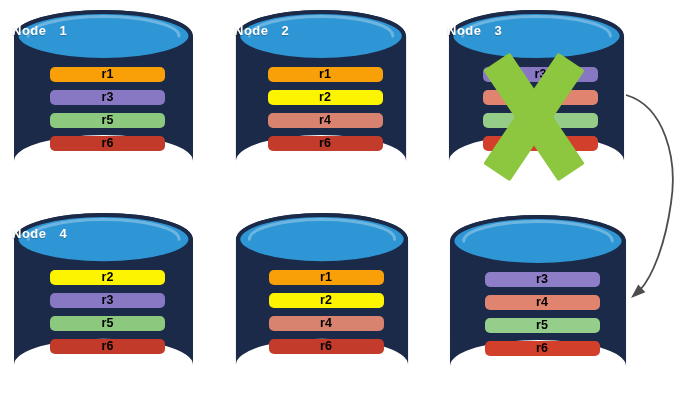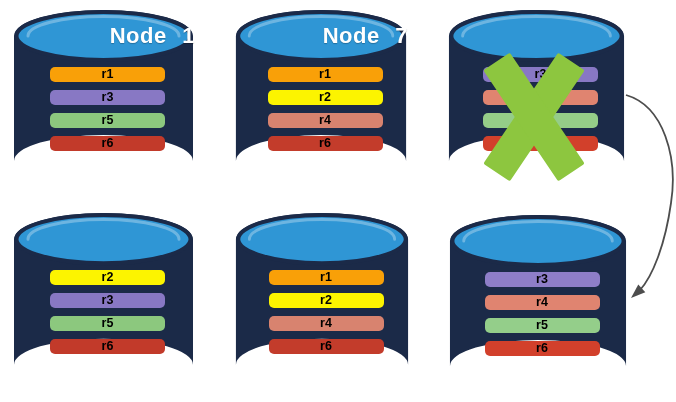--- a/index.html
+++ b/index.html
@@ -5,22 +5,22 @@
   html,body{margin:0;padding:0;background:#ffffff;}
   .stage{
     position:relative;width:676px;height:402px;background:#ffffff;
     font-family:"Liberation Sans","DejaVu Sans",sans-serif;overflow:hidden;
   }
   .cyl{position:absolute;}
   .cyl .shape{position:absolute;left:0;top:0;width:100%;height:100%;}
   .cap{stroke:#1B2A48;stroke-width:4;}
   .cap-highlight{fill:none;stroke:rgba(255,255,255,0.30);stroke-width:3;stroke-linecap:round;}
   .cyl-title{
-    position:absolute;top:15px;left:0;right:0;text-align:right;
-    color:#ffffff;font-size:22px;font-weight:bold;word-spacing:9px;
+    position:absolute;top:15px;left:0;right:0;text-align:left;
+    color:#ffffff;font-size:13px;font-weight:bold;word-spacing:9px;
     letter-spacing:0.5px;text-shadow:0 1px 1px rgba(0,0,0,0.25);
   }
   .bars{position:absolute;top:59px;left:8px;right:0;}
   .bar{
     width:115px;height:15px;margin:0 auto 8px auto;border-radius:5px;
     text-align:center;line-height:15px;font-size:12.5px;font-weight:bold;color:#000000;
   }
   
   .pos-n1{left:12px;top:8px;width:183px;height:181px;}
   .pos-n2{left:234px;top:8px;width:174px;height:181px;}
@@ -59,53 +59,55 @@
       <div class="bar" style="background-color: rgb(194, 58, 42);"><span>r6</span></div>
     </div>
   </div>
 
   <div class="cyl pos-n2">
     <svg class="shape" viewBox="0 0 183 181" preserveAspectRatio="none">
       <path d="M2,28 L2,153 A89.5,26 0 0 1 181,153 L181,28 A89.5,26 0 0 0 2,28 Z" style="fill: rgb(27, 42, 72);"></path>
       <ellipse class="cap" cx="91.5" cy="28" rx="87" ry="24" style="fill: rgb(47, 150, 213);"></ellipse>
       <path class="cap-highlight" d="M16,28 A75.5,19.5 0 0 1 167,28"></path>
     </svg>
-    <div class="cyl-title">Node 7</div>
+    <div class="cyl-title">Node 2</div>
     <div class="bars">
       <div class="bar" style="background-color: rgb(249, 160, 8);"><span>r1</span></div>
       <div class="bar" style="background-color: rgb(252, 244, 0);"><span>r2</span></div>
       <div class="bar" style="background-color: rgb(216, 131, 111);"><span>r4</span></div>
       <div class="bar" style="background-color: rgb(195, 60, 43);"><span>r6</span></div>
     </div>
   </div>
 
   <div class="cyl pos-n3">
     <svg class="shape" viewBox="0 0 183 181" preserveAspectRatio="none">
       <path d="M2,28 L2,153 A89.5,26 0 0 1 181,153 L181,28 A89.5,26 0 0 0 2,28 Z" style="fill: rgb(27, 42, 72);"></path>
       <ellipse class="cap" cx="91.5" cy="28" rx="87" ry="24" style="fill: rgb(47, 150, 213);"></ellipse>
       <path class="cap-highlight" d="M16,28 A75.5,19.5 0 0 1 167,28"></path>
     </svg>
+    <div class="cyl-title">Node 3</div>
     <div class="bars">
       <div class="bar" style="background-color: rgb(136, 120, 196);"><span>r3</span></div>
       <div class="bar" style="background-color: rgb(224, 132, 112);"><span>r4</span></div>
       <div class="bar" style="background-color: rgb(149, 205, 136);"><span>r5</span></div>
       <div class="bar" style="background-color: rgb(210, 64, 43);"><span>r6</span></div>
     </div>
     <div class="xmark">
       <div class="arm arm-a" style="background-color: rgb(141, 198, 63);"></div>
       <div class="arm arm-b" style="background-color: rgb(141, 198, 63);"></div>
     </div>
   </div>
 
   <div class="cyl pos-n4">
     <svg class="shape" viewBox="0 0 183 181" preserveAspectRatio="none">
       <path d="M2,28 L2,153 A89.5,26 0 0 1 181,153 L181,28 A89.5,26 0 0 0 2,28 Z" style="fill: rgb(27, 42, 72);"></path>
       <ellipse class="cap" cx="91.5" cy="28" rx="87" ry="24" style="fill: rgb(47, 150, 213);"></ellipse>
       <path class="cap-highlight" d="M16,28 A75.5,19.5 0 0 1 167,28"></path>
     </svg>
+    <div class="cyl-title">Node 4</div>
     <div class="bars">
       <div class="bar" style="background-color: rgb(252, 244, 0);"><span>r2</span></div>
       <div class="bar" style="background-color: rgb(136, 120, 196);"><span>r3</span></div>
       <div class="bar" style="background-color: rgb(140, 200, 126);"><span>r5</span></div>
       <div class="bar" style="background-color: rgb(194, 58, 42);"><span>r6</span></div>
     </div>
   </div>
 
   <div class="cyl pos-n5">
     <svg class="shape" viewBox="0 0 183 181" preserveAspectRatio="none">

